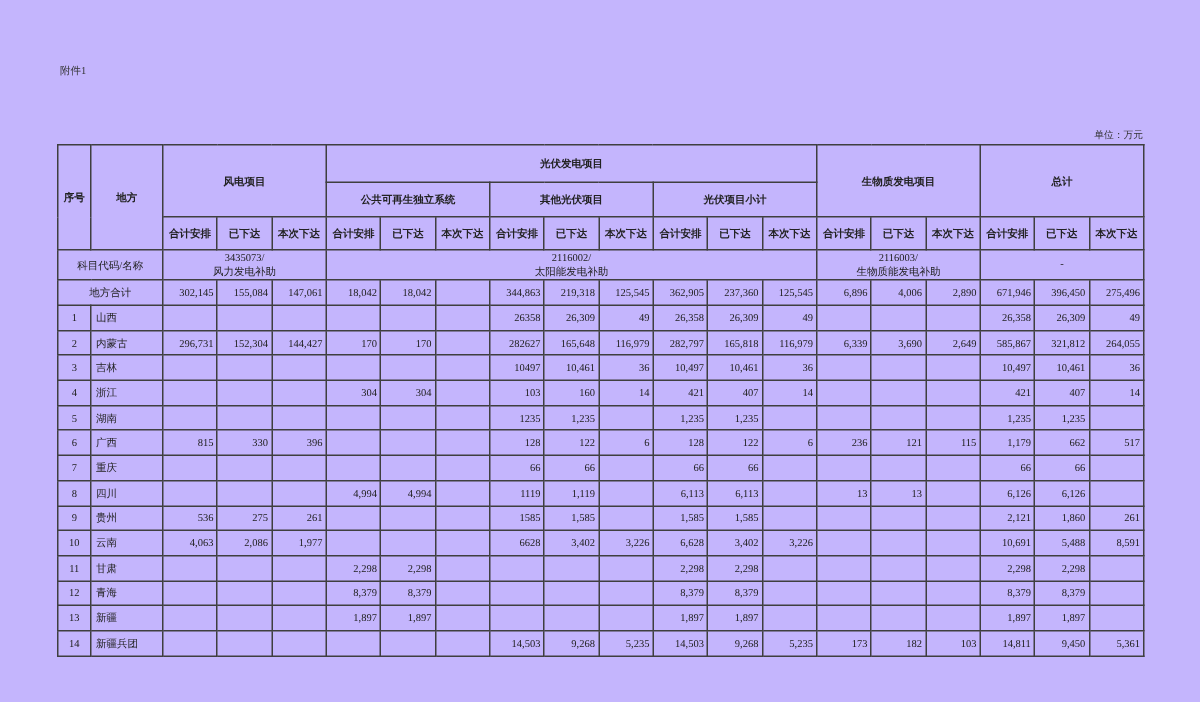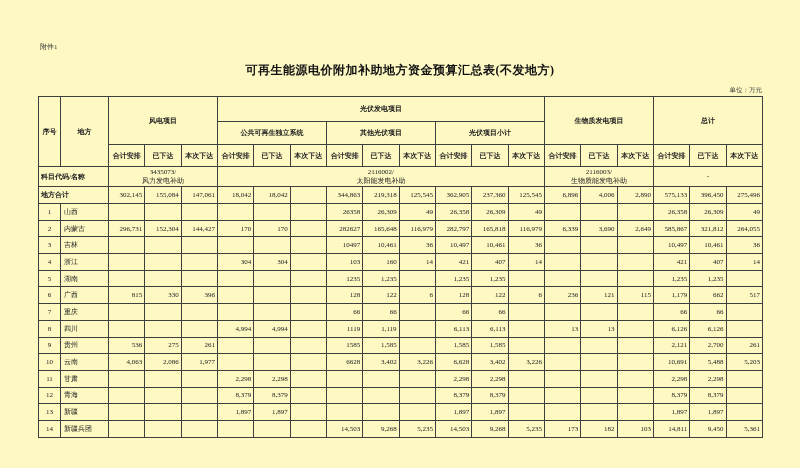--- a/index.html
+++ b/index.html
@@ -1,21 +1,21 @@
 <!DOCTYPE html>
 <html><head>
 <meta charset="utf-8">
 <style>
   html,body { margin:0; padding:0; background:#ffffff; }
   body {
     width:800px; height:468px;
     font-family:"Liberation Serif","DejaVu Serif",serif;
     color:#222;
   }
-  .page { position:relative; width:800px; height:468px; background:#fef9c3; overflow:hidden; }
+  .page { position:relative; width:800px; height:468px; background:#c4b5fd; overflow:hidden; }
   .attachment {
     position:absolute; left:40px; top:42px;
     font-size:7px; color:#333;
   }
   .doc-title {
     position:absolute; left:0; top:62px; width:100%;
     text-align:center; font-size:12px; font-weight:bold; color:#111;
     letter-spacing:0.5px;
   }
   .unit-label {
@@ -38,29 +38,28 @@
   .summary th { font-weight:bold; }
   tr.h1 { height:25px; }
   tr.h2 { height:23px; }
   tr.h3 { height:22px; }
   tr.subject { height:20px; }
   tr.total { height:17px;padding-left:36px; }
   tbody tr.datarow { height:16.7px; }
   td.num { text-align:right; }
   td.seq { text-align:center; }
   td.region { text-align:left; padding-left:3px; }
-  td.subject-label, td.total-label { font-weight:bold; }
+  td.subject-label, td.total-label { text-align:center; font-weight:normal; }
   td.code-cell { text-align:center; white-space:pre-line; line-height:1.25; }
 </style>
 </head>
 <body>
 
 <div class="page">
   <div class="attachment">附件1</div>
-  <div class="doc-title">可再生能源电价附加补助地方资金预算汇总表(不发地方)</div>
   <div class="unit-label">单位：万元</div>
 
   <table class="summary">
     <colgroup>
       <col style="width:22px">
         <col style="width:48px">
       <col>
         <col>
         <col>
         <col>
@@ -135,21 +134,21 @@
           <td class="num"></td>
           <td class="num">344,863</td>
           <td class="num">219,318</td>
           <td class="num">125,545</td>
           <td class="num">362,905</td>
           <td class="num">237,360</td>
           <td class="num">125,545</td>
           <td class="num">6,896</td>
           <td class="num">4,006</td>
           <td class="num">2,890</td>
-          <td class="num">575,133</td>
+          <td class="num">671,946</td>
           <td class="num">396,450</td>
           <td class="num">275,496</td>
         </tr>
         <tr class="datarow">
           <td class="seq">1</td>
           <td class="region">山西</td>
           <td class="num"></td>
           <td class="num"></td>
           <td class="num"></td>
           <td class="num"></td>
@@ -334,21 +333,21 @@
           <td class="num">1585</td>
           <td class="num">1,585</td>
           <td class="num"></td>
           <td class="num">1,585</td>
           <td class="num">1,585</td>
           <td class="num"></td>
           <td class="num"></td>
           <td class="num"></td>
           <td class="num"></td>
           <td class="num">2,121</td>
-          <td class="num">2,700</td>
+          <td class="num">1,860</td>
           <td class="num">261</td>
         </tr>
         <tr class="datarow">
           <td class="seq">10</td>
           <td class="region">云南</td>
           <td class="num">4,063</td>
           <td class="num">2,086</td>
           <td class="num">1,977</td>
           <td class="num"></td>
           <td class="num"></td>
@@ -357,21 +356,21 @@
           <td class="num">3,402</td>
           <td class="num">3,226</td>
           <td class="num">6,628</td>
           <td class="num">3,402</td>
           <td class="num">3,226</td>
           <td class="num"></td>
           <td class="num"></td>
           <td class="num"></td>
           <td class="num">10,691</td>
           <td class="num">5,488</td>
-          <td class="num">5,203</td>
+          <td class="num">8,591</td>
         </tr>
         <tr class="datarow">
           <td class="seq">11</td>
           <td class="region">甘肃</td>
           <td class="num"></td>
           <td class="num"></td>
           <td class="num"></td>
           <td class="num">2,298</td>
           <td class="num">2,298</td>
           <td class="num"></td>

